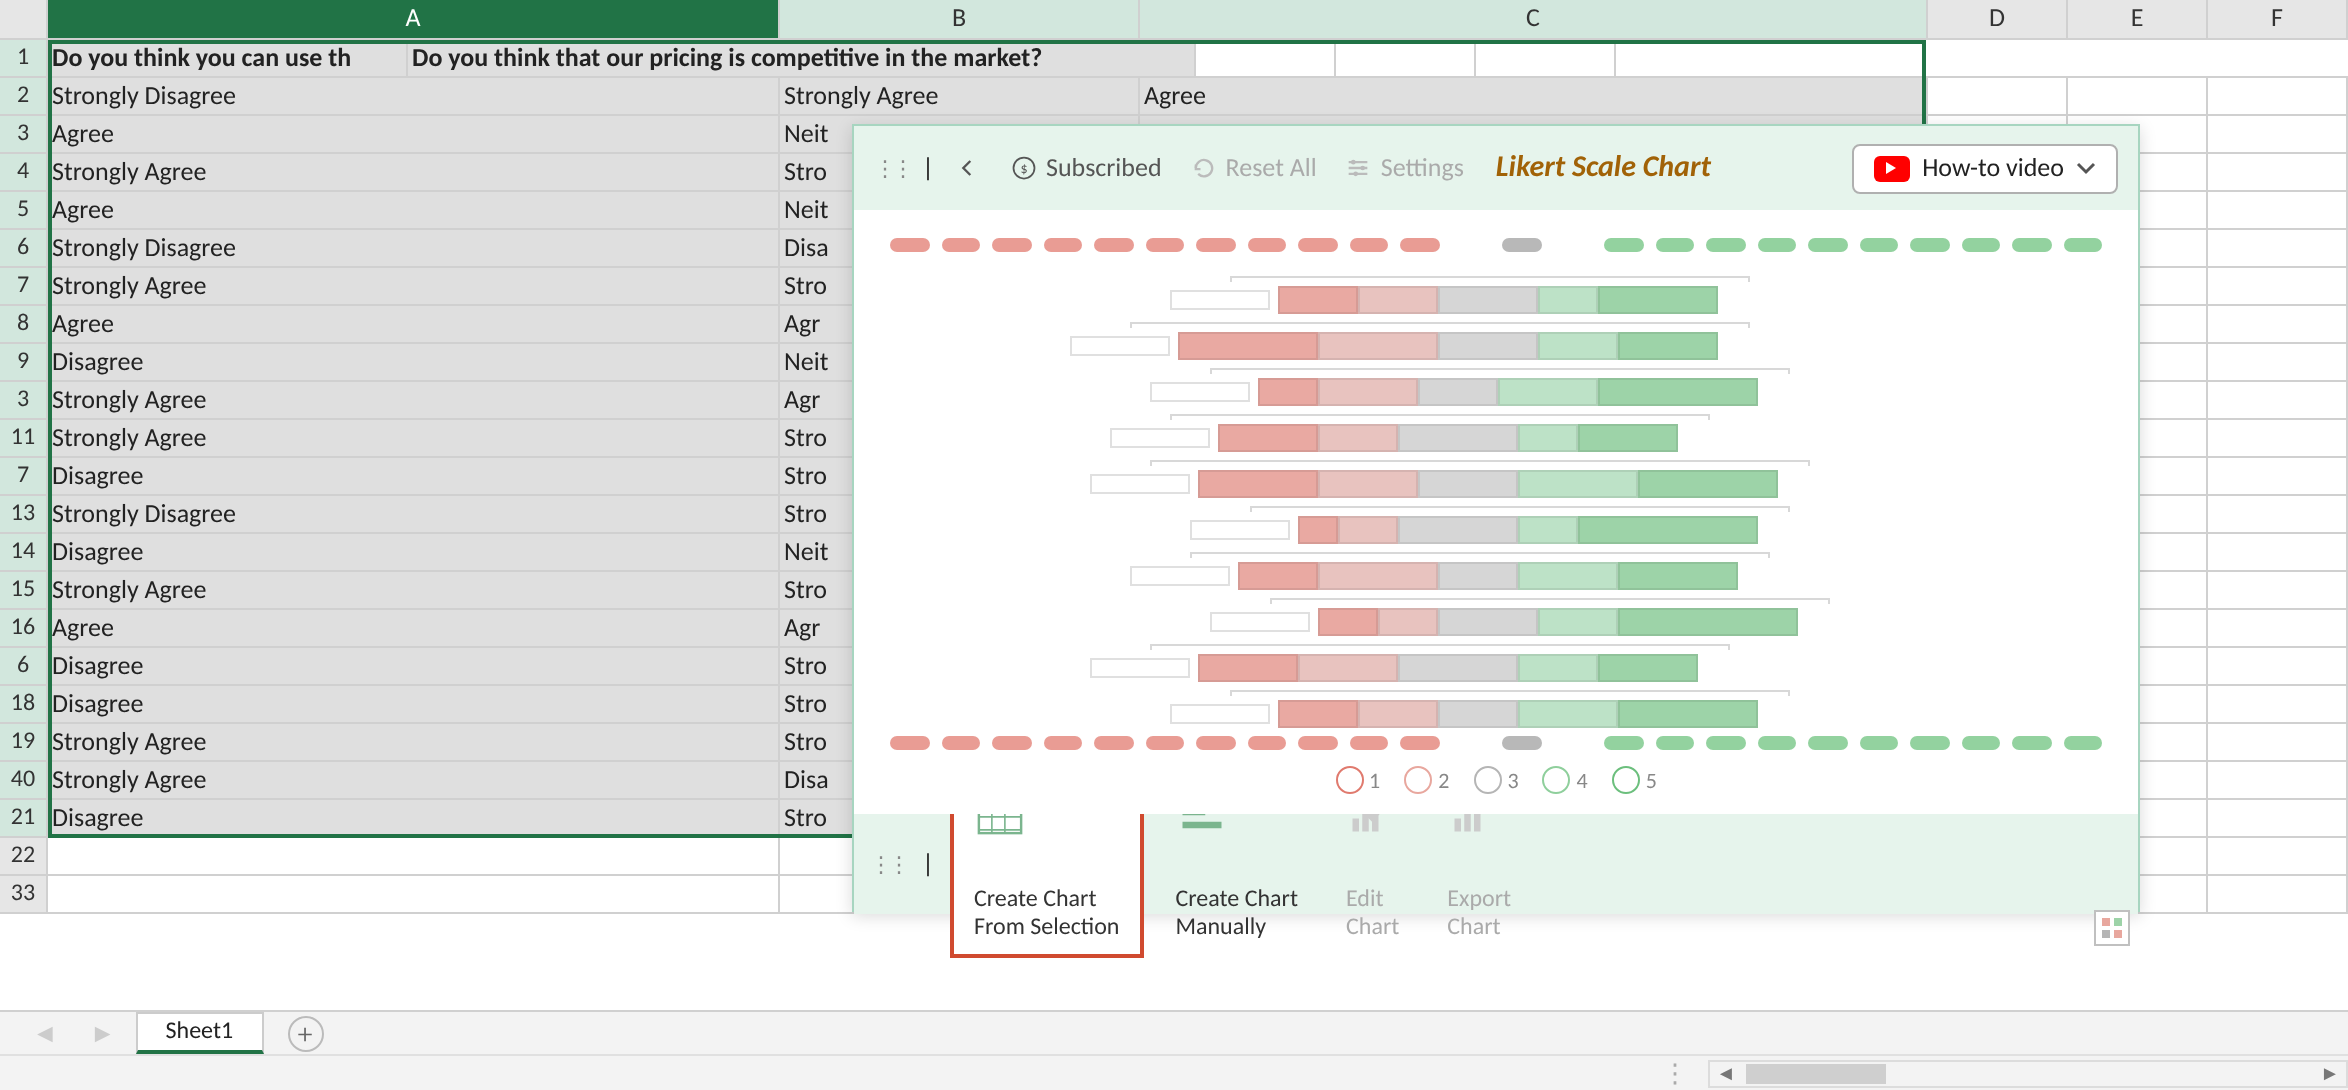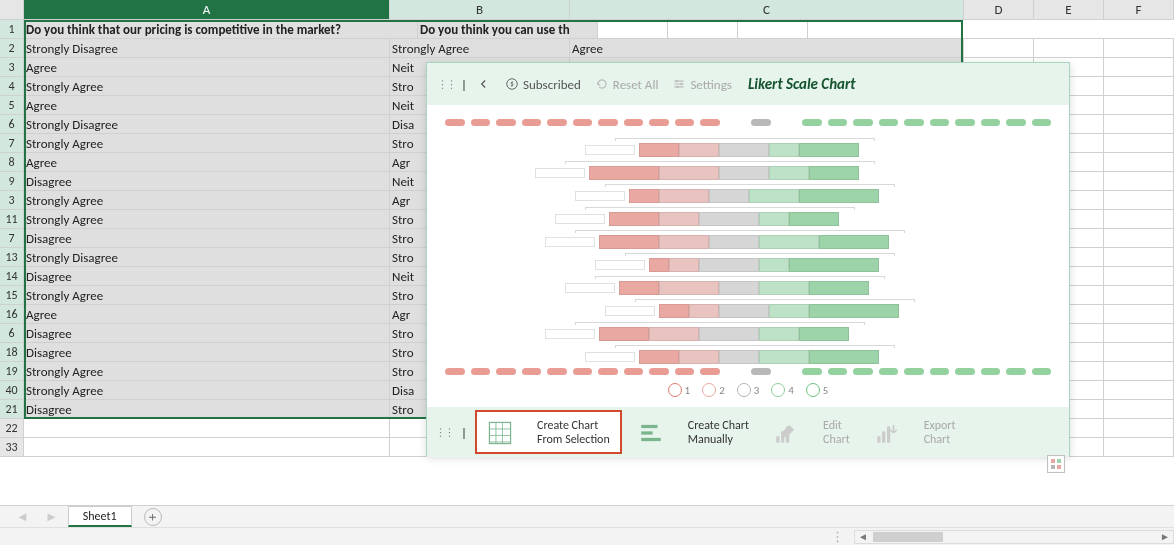--- a/index.html
+++ b/index.html
@@ -28,38 +28,38 @@
   
   .selborder { position: absolute; border: 2px solid #217346; pointer-events: none; }
 
   
   .pane { position: absolute; left: 426px; top: 62px; width: 644px; height: 394px; background: #fff; border: 1px solid #a7d5c0; box-shadow: 0 2px 8px rgba(0,0,0,0.15); }
   .pane-top { display: flex; align-items: center; gap: 6px; padding: 6px 10px; background: #e6f4ec; height: 42px; }
   .grip { color: #888; font-size: 11px; letter-spacing: -2px; cursor: grab; }
   .tbtn { display: flex; align-items: center; gap: 4px; padding: 2px 4px; color: #555; font-size: 13px; cursor: pointer; }
   .tbtn.dis { color: #aaa; }
   .tbtn svg { width: 14px; height: 14px; }
-  .brand { color: #14532d; font-style: italic; font-weight: 600; font-size: 15px; margin-left: 6px; }
+  .brand { color: #a16207; font-style: italic; font-weight: 600; font-size: 15px; margin-left: 6px; }
   .howto { margin-left: auto; border: 1px solid #b0b0b0; border-radius: 4px; padding: 4px 10px; display: flex; align-items: center; gap: 6px; font-size: 13px; background: #fff; cursor: pointer; }
   .yt { width: 18px; height: 13px; background: #ff0000; border-radius: 3px; position: relative; }
   .yt::after { content: ""; position: absolute; left: 6px; top: 3px; border-left: 5px solid #fff; border-top: 3.5px solid transparent; border-bottom: 3.5px solid transparent; }
 
   .preview { position: relative; flex: 1; background: #fff; padding: 14px 18px 8px 18px; height: 302px; }
   .dashes { display: flex; gap: 6px; }
   .dash { width: 24px; height: 7px; border-radius: 4px; }
   .bars { margin-top: 12px; }
   .barrow { display: flex; align-items: center; margin-bottom: 4px; height: 14px; }
   .label { width: 50px; border: 1px solid #e0e0e0; height: 10px; margin-right: 4px; }
   .seg { height: 100%; border: 1px solid rgba(0,0,0,0.08); }
   .legend { display: flex; justify-content: center; gap: 12px; margin-top: 8px; font-size: 11px; color: #888; }
   .face { display: inline-flex; align-items: center; gap: 3px; }
   .face .c { width: 14px; height: 14px; border: 1.5px solid; border-radius: 50%; }
 
   .pane-bottom { display: flex; align-items: center; gap: 8px; padding: 6px 8px; background: #e6f4ec; height: 50px; }
-  .bigbtn { display: flex; align-items: flex-end; gap: 24px; padding: 4px 8px; cursor: pointer; font-size: 12px; line-height: 14px; color: #333; }
+  .bigbtn { display: flex; align-items: flex-start; gap: 24px; padding: 4px 8px; cursor: pointer; font-size: 12px; line-height: 14px; color: #333; flex-direction: column; }
   .bigbtn.dis { color: #aaa; }
   .bigbtn.hl { border: 2px solid #d04a2f; padding: 6px 10px; background: #fff; }
   .bigbtn svg { width: 26px; height: 26px; }
   .bigbtn .txt { display: flex; flex-direction: column; }
 
   .pane-corner { position: absolute; right: 4px; bottom: -18px; width: 18px; height: 18px; border: 1px solid #c0c0c0; display: flex; align-items: center; justify-content: center; font-size: 11px; background: #fff; }
 
   
   .tabs { position: absolute; left: 0; right: 0; bottom: 18px; height: 22px; background: #f3f3f3; border-top: 1px solid #d0d0d0; display: flex; align-items: center; padding-left: 10px; gap: 4px; }
   .tabnav { color: #888; padding: 0 6px; cursor: pointer; }
@@ -84,22 +84,22 @@
     <div class="colh col-A active">A</div>
     <div class="colh col-B sel">B</div>
     <div class="colh col-C sel">C</div>
     <div class="colh col-D">D</div>
     <div class="colh col-E">E</div>
     <div class="colh col-F">F</div>
   </div>
   <div id="rows">
       <div class="row">
         <div class="rowh sel">1</div>
+        <div class="cell col-B hdr selRest">Do you think you can use th</div>
         <div class="cell col-C hdr selRest">Do you think that our pricing is competitive in the market?</div>
-        <div class="cell col-B hdr selRest">Do you think you can use th</div>
         <div class="cell col-D hdr"></div>
         <div class="cell col-E hdr"></div>
         <div class="cell col-F hdr"></div>
       </div>
       <div class="row">
         <div class="rowh sel">2</div>
         <div class="cell col-A selA">Strongly Disagree</div>
         <div class="cell col-B selA">Strongly Agree</div>
         <div class="cell col-C selA">Agree</div>
         <div class="cell col-D"></div>
@@ -325,20 +325,27 @@
     <span class="tbtn dis">
       <svg viewBox="0 0 24 24">
           <path d="M4 7h16M4 12h16M4 17h16" stroke="#bbb" stroke-width="2"></path>
           <circle cx="8" cy="7" r="2" fill="#bbb"></circle>
           <circle cx="16" cy="12" r="2" fill="#bbb"></circle>
           <circle cx="10" cy="17" r="2" fill="#bbb"></circle>
         </svg>
       <span>Settings</span>
     </span>
     <span class="brand">Likert Scale Chart</span>
+    <span class="howto">
+      <span class="yt"></span>
+      <span>How-to video</span>
+      <svg width="10" height="10" viewBox="0 0 10 10">
+          <path d="M1 3l4 4 4-4" fill="none" stroke="#555" stroke-width="1.5"></path>
+        </svg>
+    </span>
   </div>
 
   <div class="preview">
     <div class="dashes" id="dash-top">
         <div class="dash" style="background: rgb(233, 156, 148);"></div>
         <div class="dash" style="background: rgb(233, 156, 148);"></div>
         <div class="dash" style="background: rgb(233, 156, 148);"></div>
         <div class="dash" style="background: rgb(233, 156, 148);"></div>
         <div class="dash" style="background: rgb(233, 156, 148);"></div>
         <div class="dash" style="background: rgb(233, 156, 148);"></div>

